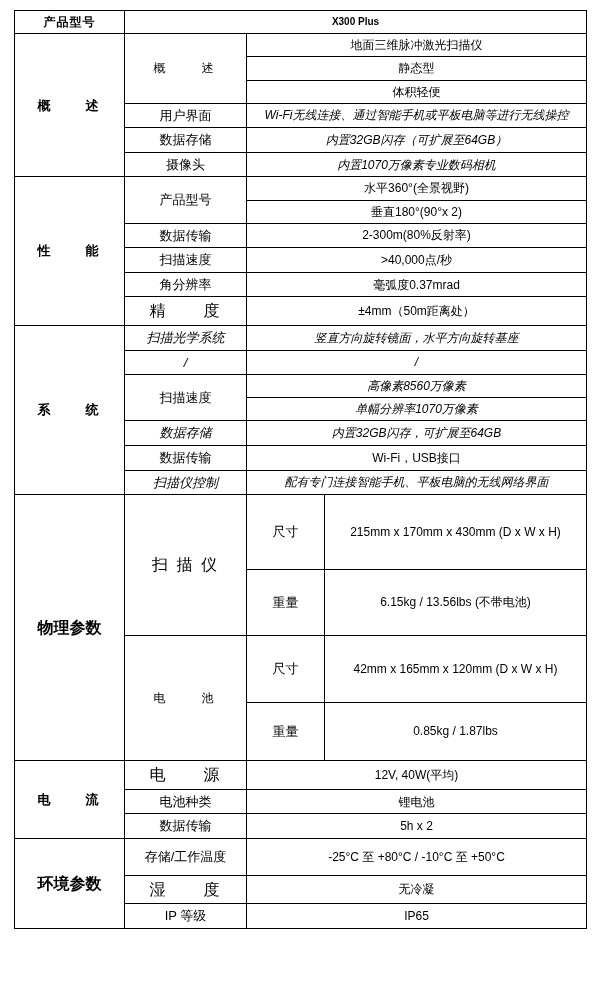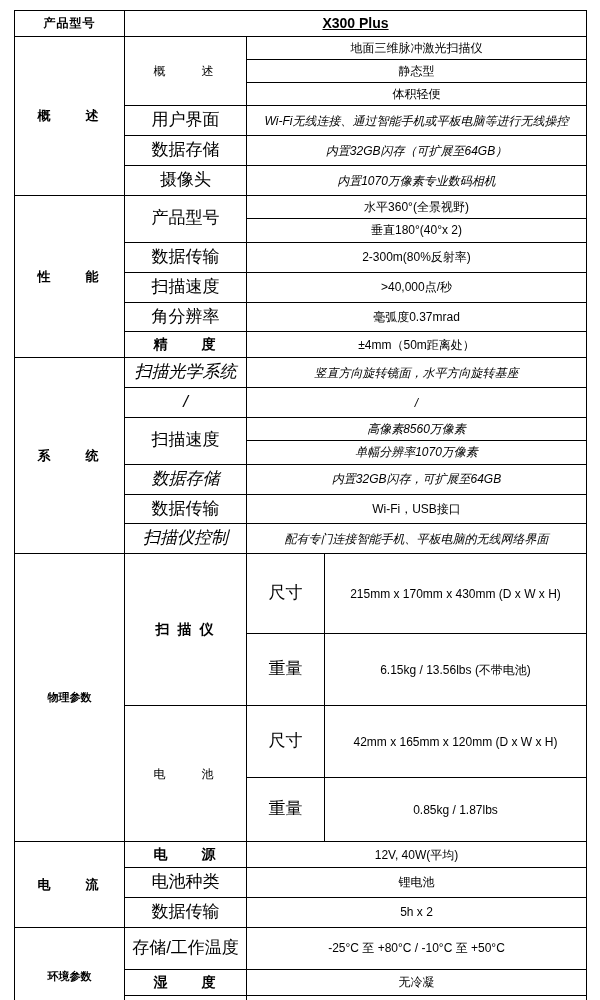--- a/index.html
+++ b/index.html
@@ -32,49 +32,47 @@
     line-height: 1.35;
     word-break: break-word;
   }
   .cat {
     font-weight: bold;
     font-size: 13px;
     letter-spacing: 3px;
   }
   .cat-tight {
     font-weight: bold;
-    font-size: 11px;
+    font-size: 16px;
     letter-spacing: 0px;
     font-family: Liberation Serif, serif;
   }
   .sub {
-    font-size: 17px;
+    font-size: 13px;
   }
   .sub-sp {
     font-size: 12px;
     letter-spacing: 4px;
   }
   .sub-sp2 {
-    font-size: 14px;
+    font-size: 16px;
     letter-spacing: 2px;
-    font-weight: bold;
   }
   .val {
     font-size: 12px;
     margin-left: 32px;
   }
   .hdr-label {
     font-weight: bold;
     font-size: 12px;
     letter-spacing: 1px;
   }
   .hdr-value {
     font-weight: bold;
-    font-size: 14px;
-    text-decoration: underline;
+    font-size: 10px;
   }
   .tallpad {
     padding-top: 10px;
     padding-bottom: 10px;
     font-style: italic;
   }
   col.c1 { width: 110px; }
   col.c2 { width: 122px; }
   col.c3 { width: 78px; }
   col.c4 { width: 262px; }
@@ -120,21 +118,21 @@
         <td class="sub">摄像头</td>
         <td class="val tallpad" colspan="2">内置1070万像素专业数码相机</td>
       </tr>
 
       <tr>
         <td class="cat" rowspan="6">性　　能</td>
         <td class="sub" rowspan="2">产品型号</td>
         <td class="val" colspan="2">水平360°(全景视野)</td>
       </tr>
       <tr>
-        <td class="val" colspan="2">垂直180°(40°x 2)</td>
+        <td class="val" colspan="2">垂直180°(90°x 2)</td>
       </tr>
       <tr>
         <td class="sub">数据传输</td>
         <td class="val" colspan="2">2-300m(80%反射率)</td>
       </tr>
       <tr>
         <td class="sub">扫描速度</td>
         <td class="val" colspan="2">&gt;40,000点/秒</td>
       </tr>
       <tr>

